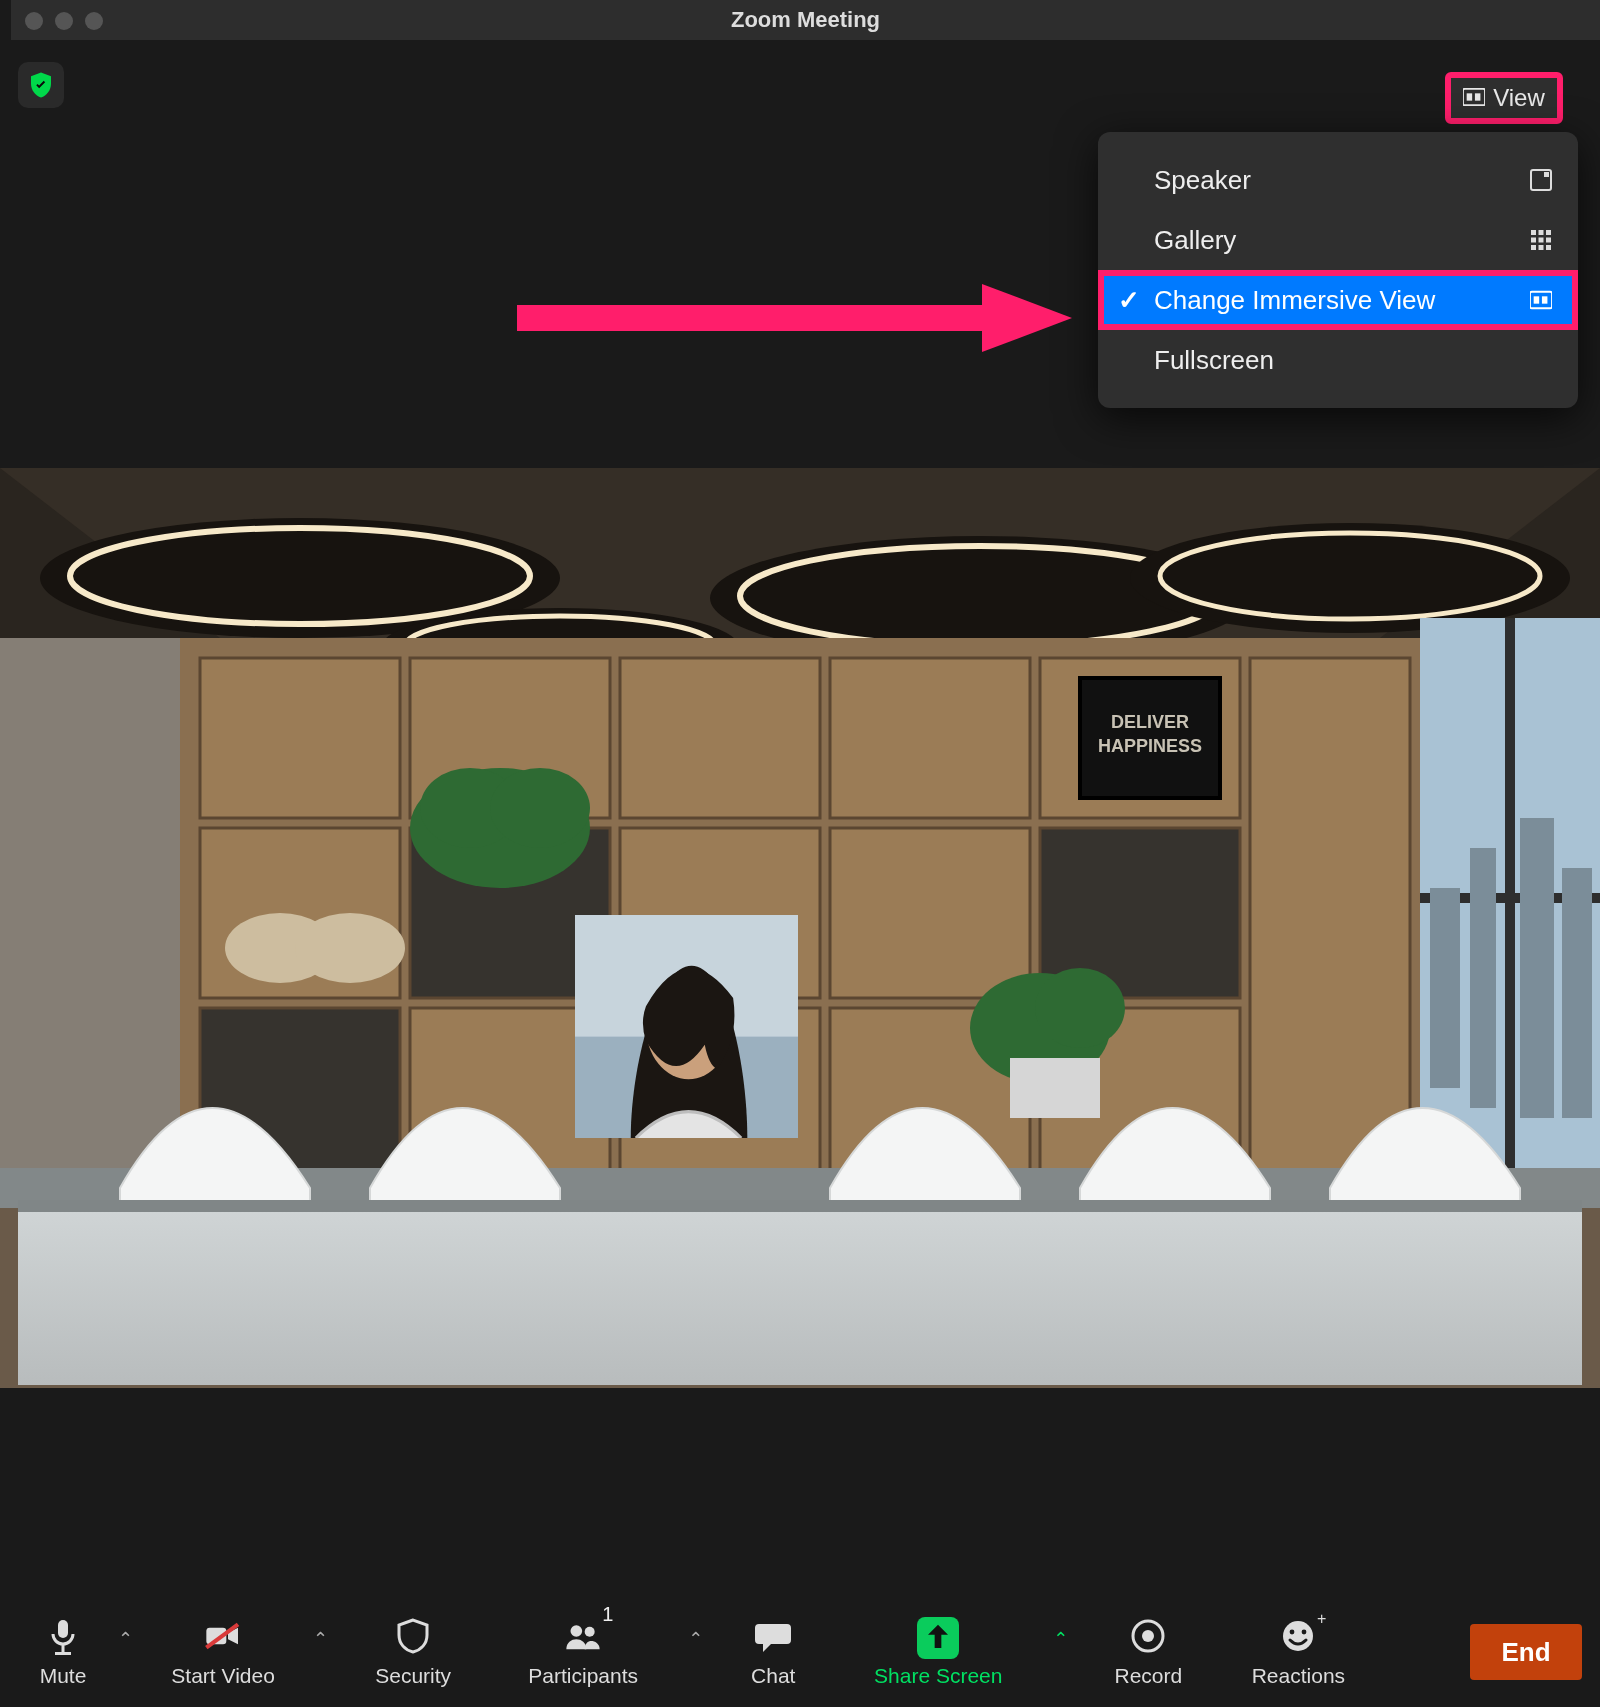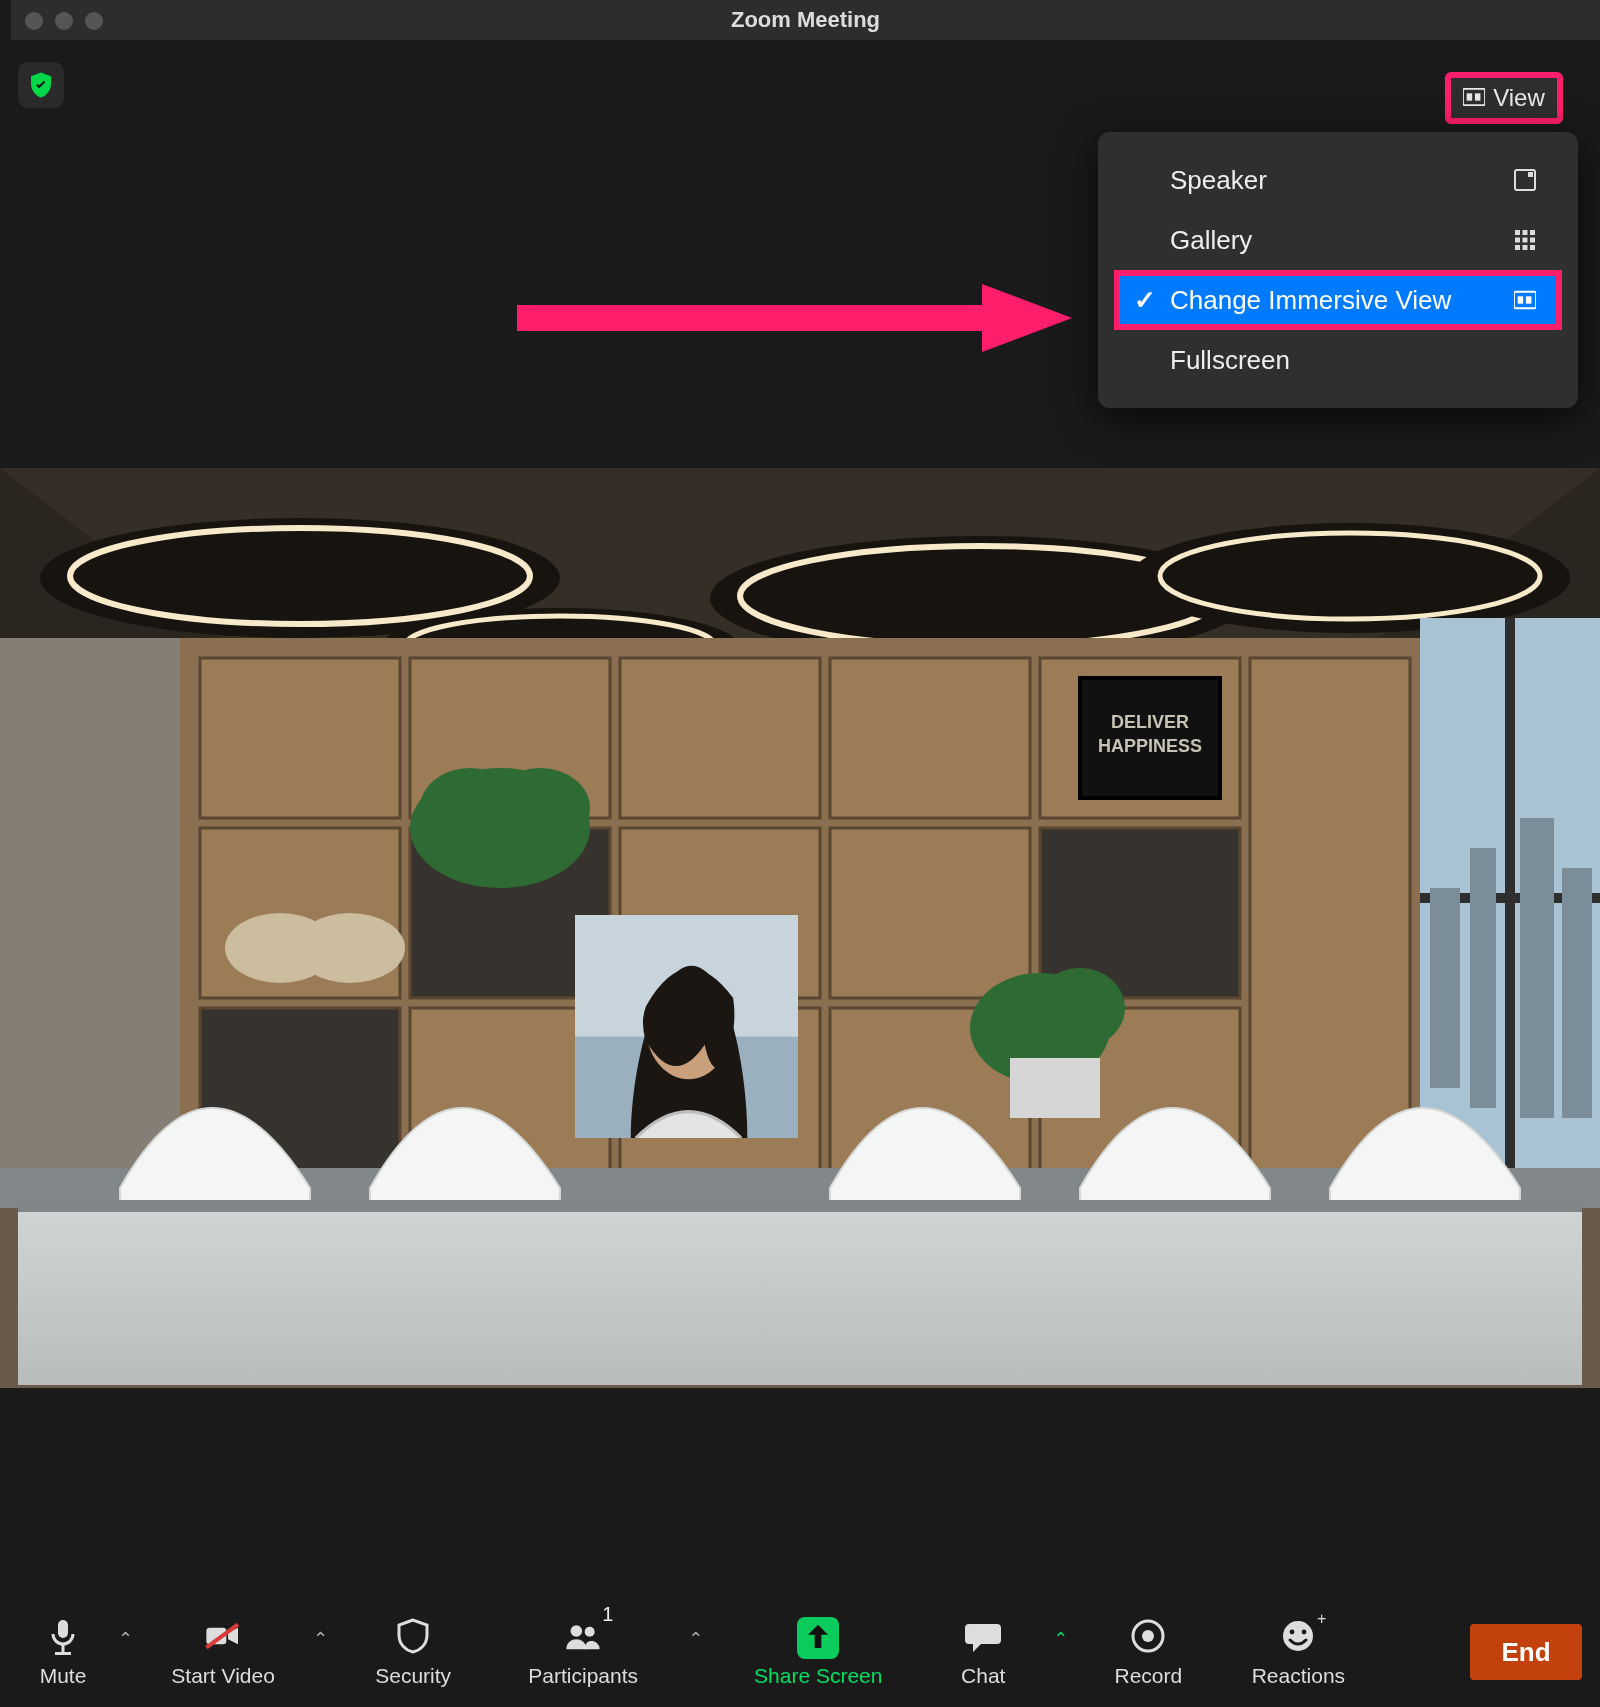--- a/index.html
+++ b/index.html
@@ -12,21 +12,21 @@
   .titlebar-title { font-size:22px; font-weight:600; color:#ddd; }
 
   .content-area { position:absolute; top:40px; left:0; right:0; bottom:110px; background:#1a1a1a; }
 
   .encryption-badge { position:absolute; top:22px; left:18px; width:46px; height:46px; background:#2a2a2a; border-radius:10px; display:flex; align-items:center; justify-content:center; }
   .shield-icon svg { width:30px; height:30px; display:block; }
 
   .view-button { position:absolute; top:32px; right:37px; width:118px; height:52px; background:#2e2e2e; border:6px solid #ff1e6b; border-radius:6px; display:flex; align-items:center; justify-content:center; gap:8px; font-size:24px; color:#e8e8e8; }
   .view-button svg { width:22px; height:18px; }
 
-  .view-menu { position:absolute; top:92px; right:22px; width:480px; background:#2f2f2f; border-radius:12px; box-shadow:0 10px 40px rgba(0,0,0,.7); padding:18px 16px; }
+  .view-menu { position:absolute; top:92px; right:22px; width:480px; background:#2f2f2f; border-radius:12px; box-shadow:0 10px 40px rgba(0,0,0,.7); padding:18px 0; }
   .view-menu-item { height:60px; display:flex; align-items:center; justify-content:space-between; padding:0 26px 0 56px; font-size:26px; color:#eee; position:relative; }
   .view-menu-item .check { position:absolute; left:20px; top:50%; transform:translateY(-50%); font-weight:bold; }
   .view-menu-item.selected { background:#007aff; color:#fff; }
   .view-menu-item.selected-outline { outline:6px solid #ff1e6b; outline-offset:-6px; }
   .menu-icon svg { width:22px; height:22px; display:block; }
 
   .arrow { position:absolute; left:512px; top:238px; width:570px; height:80px; pointer-events:none; }
   .arrow svg { width:100%; height:100%; }
 
   .immersive-bg { position:absolute; top:428px; left:0; width:1600px; height:920px; overflow:hidden; }
@@ -287,38 +287,38 @@
               <circle cx="16" cy="14" r="7"></circle>
               <circle cx="32" cy="15" r="6"></circle>
               <path d="M4 36c0-8 6-12 12-12s12 4 12 12"></path>
               <path d="M26 36c0-7 4-10 8-10s10 3 10 10"></path>
             </svg></span>
         </div>
       <div class="label">Participants</div>
     </div>
     <span class="toolbar-caret">⌃</span>
 
+    <div class="toolbar-item tb-chat">
+      <div class="icon-wrap">
+          <span><svg viewBox="0 0 40 40" fill="#ddd">
+              <path d="M6 8h28a4 4 0 0 1 4 4v12a4 4 0 0 1-4 4H18l-8 8v-8H6a4 4 0 0 1-4-4V12a4 4 0 0 1 4-4z"></path>
+            </svg></span>
+        </div>
+      <div class="label">Chat</div>
+    </div>
+
     <div class="toolbar-item green tb-share">
       <div class="icon-wrap">
           <div class="share-green-box">
             <svg viewBox="0 0 24 24" fill="#111">
               <path d="M12 4l6 6h-4v8h-4v-8H6z"></path>
             </svg>
           </div>
         </div>
       <div class="label">Share Screen</div>
-    </div>
-
-    <div class="toolbar-item tb-chat">
-      <div class="icon-wrap">
-          <span><svg viewBox="0 0 40 40" fill="#ddd">
-              <path d="M6 8h28a4 4 0 0 1 4 4v12a4 4 0 0 1-4 4H18l-8 8v-8H6a4 4 0 0 1-4-4V12a4 4 0 0 1 4-4z"></path>
-            </svg></span>
-        </div>
-      <div class="label">Chat</div>
     </div>
     <span class="toolbar-caret sep-caret-green">⌃</span>
 
     <div class="toolbar-item tb-rec">
       <div class="icon-wrap">
           <span><svg viewBox="0 0 40 40">
               <circle cx="20" cy="20" r="15" fill="none" stroke="#ddd" stroke-width="3"></circle>
               <circle cx="20" cy="20" r="6" fill="#ddd"></circle>
             </svg></span>
         </div>

